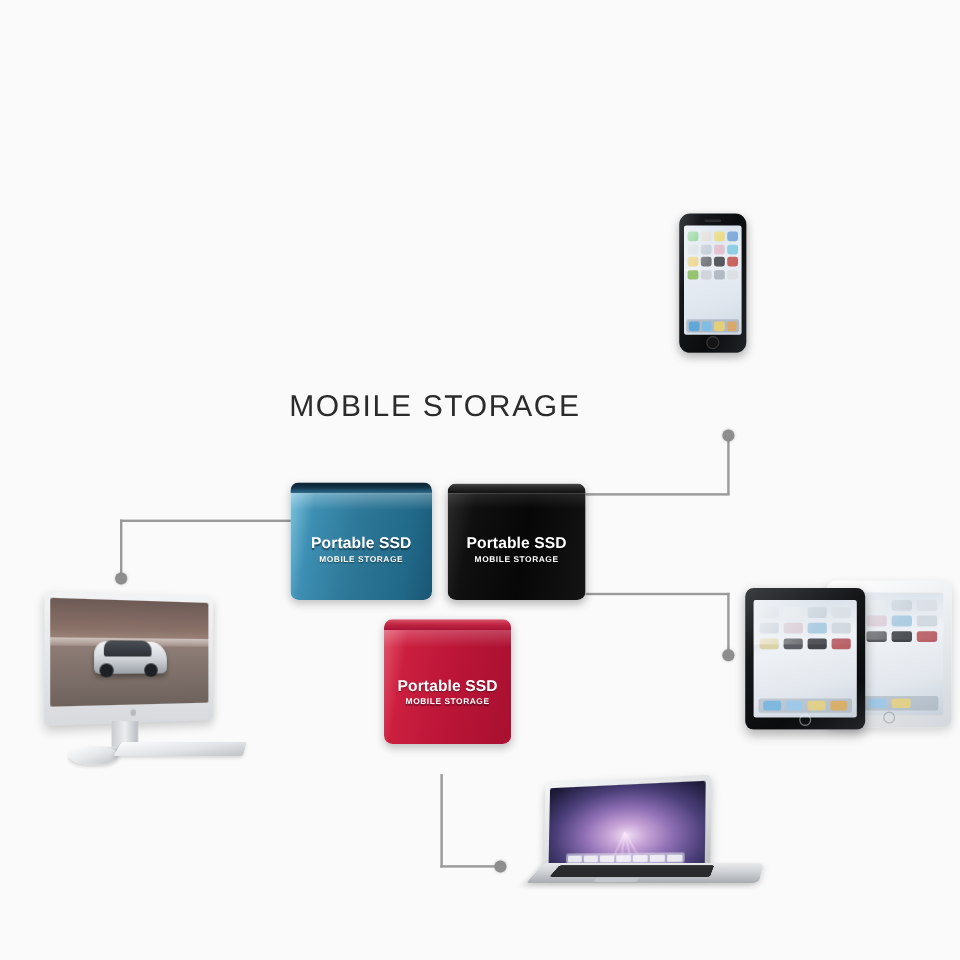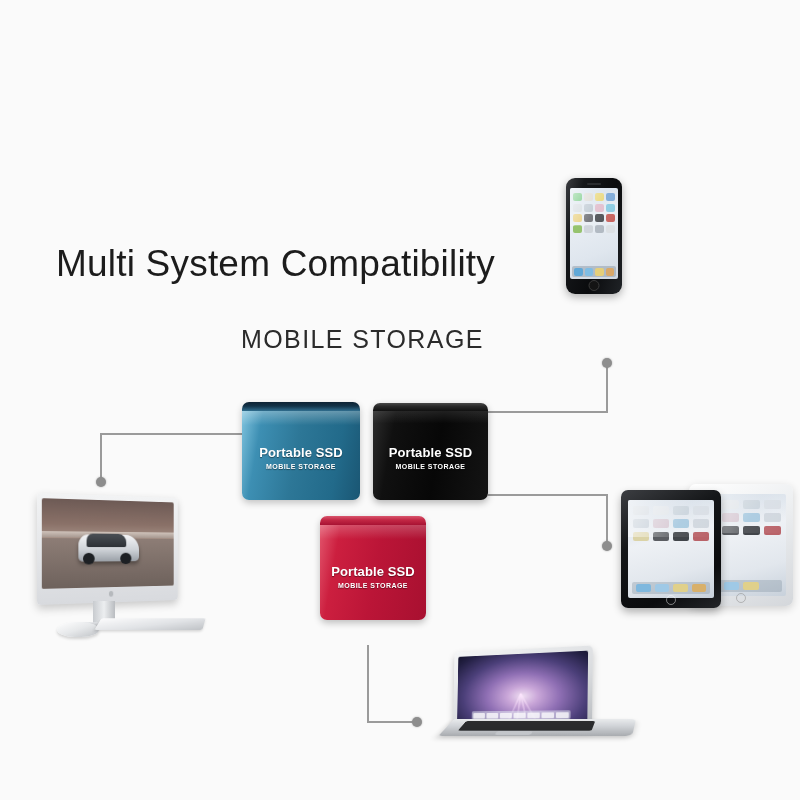--- a/index.html
+++ b/index.html
@@ -187,21 +187,20 @@
   #laptop .keys{position:absolute;left:14px;top:4px;width:128px;height:17px;
     background:#1b1c1e;border-radius:2px;opacity:.92;}
   #laptop .tpad{position:absolute;left:52px;top:22px;width:34px;height:6px;
     background:#c3c6ca;border-radius:2px;}
 </style>
 </head>
 <body style="background: rgb(250, 250, 250);">
 
 <div id="stage" style="background: rgb(250, 250, 250);">
 
-  <div class="headline">Multi System Compatibility</div>
   <div class="subhead">MOBILE STORAGE</div>
 
   <div class="conn h" style="left: 100px; top: 433px; width: 144px; background: rgb(154, 154, 154);"></div>
   <div class="conn v" style="left: 100px; top: 433px; height: 49px; background: rgb(154, 154, 154);"></div>
   <div class="dot" style="left: 96px; top: 477px; background: rgb(141, 141, 141);"></div>
 
   <div class="conn h" style="left: 488px; top: 411px; width: 120px; background: rgb(154, 154, 154);"></div>
   <div class="conn v" style="left: 606px; top: 364px; height: 48px; background: rgb(154, 154, 154);"></div>
   <div class="dot" style="left: 602px; top: 358px; background: rgb(141, 141, 141);"></div>
 

